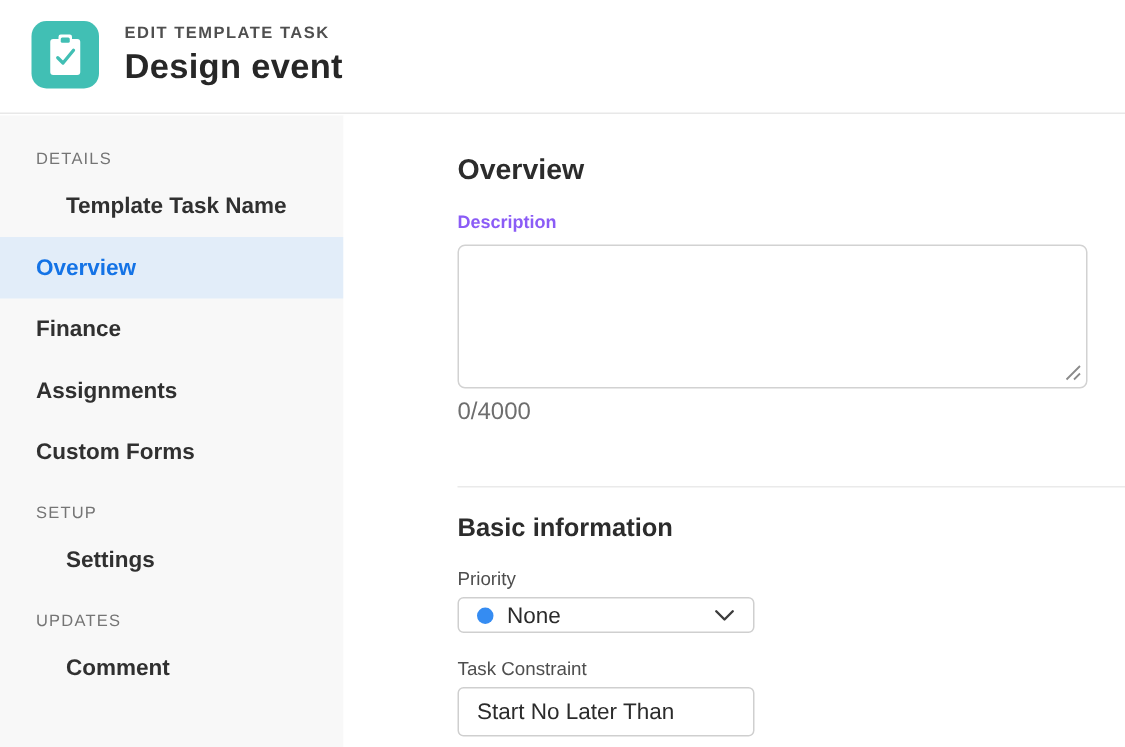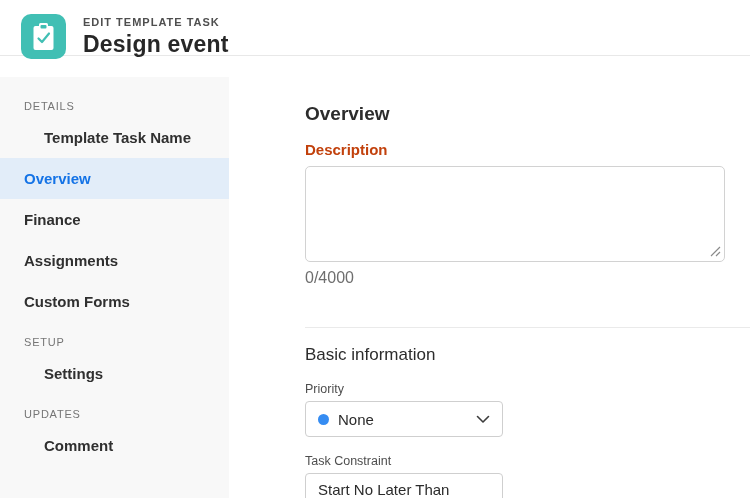--- a/index.html
+++ b/index.html
@@ -4,21 +4,21 @@
 <style>
   * { margin:0; padding:0; box-sizing:border-box; }
   html,body { background:#ffffff; }
   .app {
     position:relative; width:750px; height:498px; overflow:hidden;
     background:#fff; font-family:"Liberation Sans","DejaVu Sans",sans-serif;
     color:#2c2c2c;
   }
   
   .header {
-    position:absolute; top:0; left:0; right:0; height:56px;
+    position:absolute; top:0; left:0; right:0; height:76px;
     background:#fff; border-bottom:1px solid #e8e8e8;
   }
   .task-icon {
     position:absolute; left:21px; top:14px; width:45px; height:45px;
     background:var(--teal,#41bfb4); border-radius:10px;
     display:flex; align-items:center; justify-content:center;
   }
   .header-text { position:absolute; left:83px; top:16px; }
   .eyebrow {
     font-size:11px; font-weight:700; letter-spacing:1px; color:#4f4f4f;
@@ -42,37 +42,37 @@
     height:41px; display:flex; align-items:center; padding-left:24px;
     font-size:15px; font-weight:600; color:#303030; cursor:pointer;
   }
   .nav-item.selected { background:var(--sel-bg,#e2edf9); color:var(--blue,#1473e6); }
   
   .main {
     position:absolute; left:229px; top:77px; right:0; bottom:0;
     background:#fff; padding:26px 0 0 76px;
   }
   .main-heading { font-size:19px; font-weight:700; color:#2c2c2c; line-height:22px; }
-  .field-label-lg { margin-top:16px; font-size:15px; font-weight:700; color:#c2410c; }
+  .field-label-lg { margin-top:16px; font-size:12px; font-weight:700; color:#8b5cf6; }
   .textarea-wrap { position:relative; width:420px; margin-top:8px; }
   .desc-textarea {
     width:420px; height:96px; resize:none; display:block;
     border:1px solid #d2d2d2; border-radius:5px; background:#fff;
     font-family:"Liberation Sans","DejaVu Sans",sans-serif; font-size:14px;
     padding:8px 10px; color:#2c2c2c; outline:none;
   }
   .resize-grip { position:absolute; right:4px; bottom:5px; pointer-events:none; }
   .char-counter { margin-top:7px; font-size:16px; color:#6e6e6e; }
   .section-divider {
     margin-top:40px; height:1px; background:#eaeaea; width:445px; border:none;
   }
-  .section-heading { margin-top:17px; font-size:17px; font-weight:400; color:#2c2c2c; }
+  .section-heading { margin-top:17px; font-size:17px; font-weight:700; color:#2c2c2c; }
   .field-label-sm { margin-top:17px; font-size:12.5px; color:#4e4e4e; }
   .select-box {
-    margin-top:5px; width:198px; height:36px;
+    margin-top:5px; width:198px; height:24px;
     border:1px solid #cfcfcf; border-radius:4px; background:#fff;
     display:flex; align-items:center; padding:0 12px; cursor:pointer;
   }
   .select-box.short { height:33px; }
   .priority-dot {
     width:11px; height:11px; border-radius:50%;
     background:var(--dot,#358cf2); margin-right:9px; flex:none;
   }
   .select-value { font-size:15px; color:#2b2b2b; flex:1 1 auto; }
   .chevron { flex:none; margin-left:8px; }

